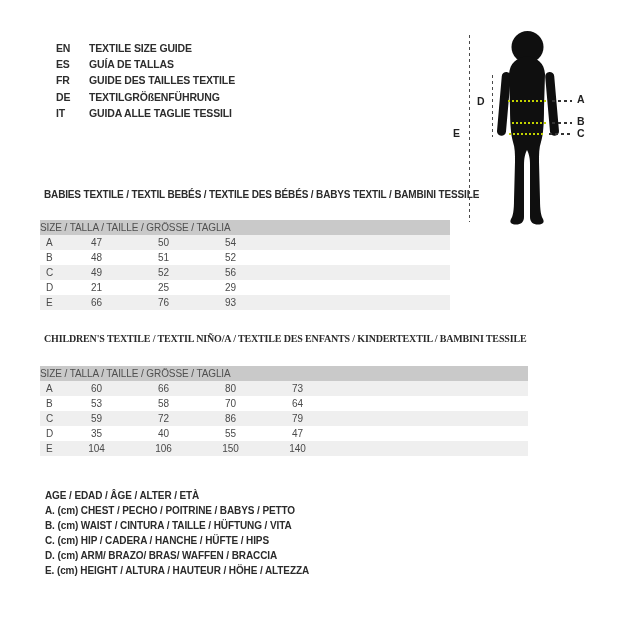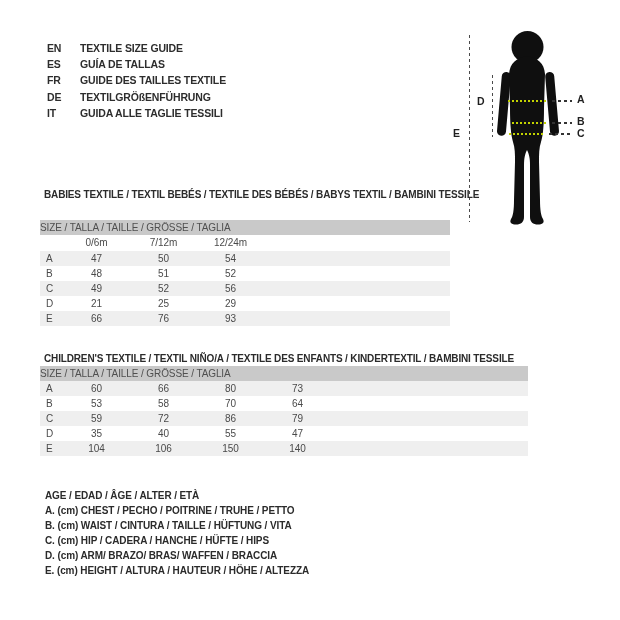--- a/index.html
+++ b/index.html
@@ -4,21 +4,21 @@
 <style>
   html,body{margin:0;padding:0;background:#fff;}
   .canvas{
     position:relative;width:620px;height:620px;background:#ffffff;
     font-family:"Liberation Sans",sans-serif;color:#3c3c3c;overflow:hidden;
   }
   
   .lang-list{position:absolute;left:47px;top:40px;}
   .lang-row{height:16.2px;line-height:16.2px;font-size:10.5px;font-weight:700;
     color:#2d2d2d;letter-spacing:-0.15px;white-space:nowrap;}
-  .lang-code{display:inline-block;width:33px;}
+  .lang-code{display:inline-block;width:33px;margin-left:9px;}
   
   .figure{position:absolute;left:450px;top:28px;width:168px;height:200px;}
   .vline{position:absolute;width:1px;
     background:repeating-linear-gradient(to bottom,#4a4a4a 0 3px,transparent 3px 6px);}
   .e-line{left:19px;top:7px;height:187px;}
   .d-line{left:42px;top:47px;height:62px;}
   .dotline{position:absolute;height:2px;
     background:repeating-linear-gradient(90deg,#c2d200 0 2px,transparent 2px 4px);}
   .dashline{position:absolute;height:1.5px;
     background:repeating-linear-gradient(90deg,#333 0 3px,transparent 3px 6px);}
@@ -90,26 +90,20 @@
     <div class="dashline" style="top:105px;left:99px;width:23px;"></div>
     <div class="mlabel" style="top:100px;left:127px;">C</div>
 
     <div class="mlabel" style="top:68px;left:27px;">D</div>
     <div class="mlabel" style="top:100px;left:3px;">E</div>
   </div>
 
   <div class="sec-title" style="top:189px;">BABIES TEXTILE / TEXTIL BEBÉS / TEXTILE DES BÉBÉS / BABYS TEXTIL  / BAMBINI TESSILE</div>
   <div class="table" style="top:220px;width:410px;">
     <div class="thead">SIZE / TALLA / TAILLE / GRÖSSE / TAGLIA</div>
-    <div class="cols-row">
-      <span class="cell lab"></span>
-      <span class="cell">0/6m</span>
-      <span class="cell">7/12m</span>
-      <span class="cell">12/24m</span>
-    </div>
     <div class="trow stripe">
       <span class="cell lab">A</span>
       <span class="cell">47</span>
       <span class="cell">50</span>
       <span class="cell">54</span>
     </div>
     <div class="trow">
       <span class="cell lab">B</span>
       <span class="cell">48</span>
       <span class="cell">51</span>
@@ -128,21 +122,21 @@
       <span class="cell">29</span>
     </div>
     <div class="trow stripe">
       <span class="cell lab">E</span>
       <span class="cell">66</span>
       <span class="cell">76</span>
       <span class="cell">93</span>
     </div>
   </div>
 
-  <div class="sec-title" style="top:353px;">CHILDREN'S TEXTILE / TEXTIL NIÑO/A / TEXTILE DES ENFANTS / KINDERTEXTIL / BAMBINI TESSILE</div>
+  <div class="sec-title" style="top:333px;font-family:Liberation Serif, serif;">CHILDREN'S TEXTILE / TEXTIL NIÑO/A / TEXTILE DES ENFANTS / KINDERTEXTIL / BAMBINI TESSILE</div>
   <div class="table" style="top:366px;width:488px;">
     <div class="thead">SIZE / TALLA / TAILLE / GRÖSSE / TAGLIA</div>
     <div class="trow stripe">
       <span class="cell lab">A</span>
       <span class="cell">60</span>
       <span class="cell">66</span>
       <span class="cell">80</span>
       <span class="cell">73</span>
     </div>
     <div class="trow">
@@ -170,20 +164,20 @@
       <span class="cell lab">E</span>
       <span class="cell">104</span>
       <span class="cell">106</span>
       <span class="cell">150</span>
       <span class="cell">140</span>
     </div>
   </div>
 
   <div class="legend">
     <div class="legend-line">AGE / EDAD / ÂGE / ALTER / ETÀ</div>
-    <div class="legend-line">A. (cm) CHEST / PECHO / POITRINE / TRUHE / PETTO</div>
+    <div class="legend-line">A. (cm) CHEST / PECHO / POITRINE / BABYS / PETTO</div>
     <div class="legend-line">B. (cm) WAIST / CINTURA / TAILLE / HÜFTUNG / VITA</div>
     <div class="legend-line">C. (cm) HIP / CADERA / HANCHE / HÜFTE / HIPS</div>
     <div class="legend-line">D. (cm) ARM/ BRAZO/ BRAS/ WAFFEN / BRACCIA</div>
     <div class="legend-line">E. (cm) HEIGHT / ALTURA / HAUTEUR / HÖHE / ALTEZZA</div>
   </div>
 
 </div>
 
 </body></html>

